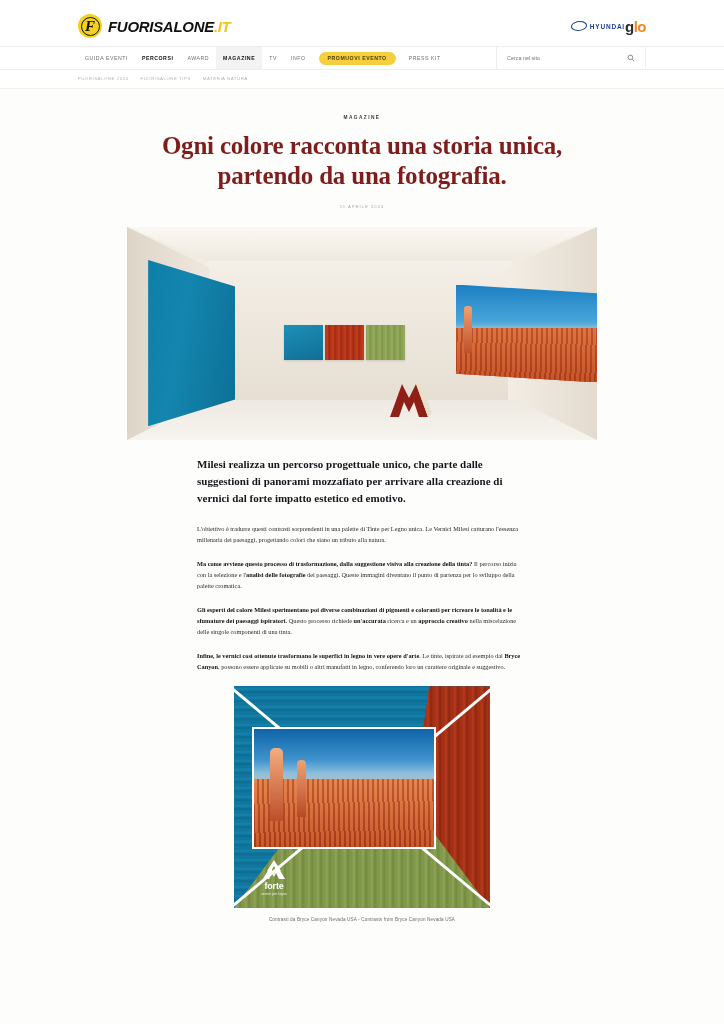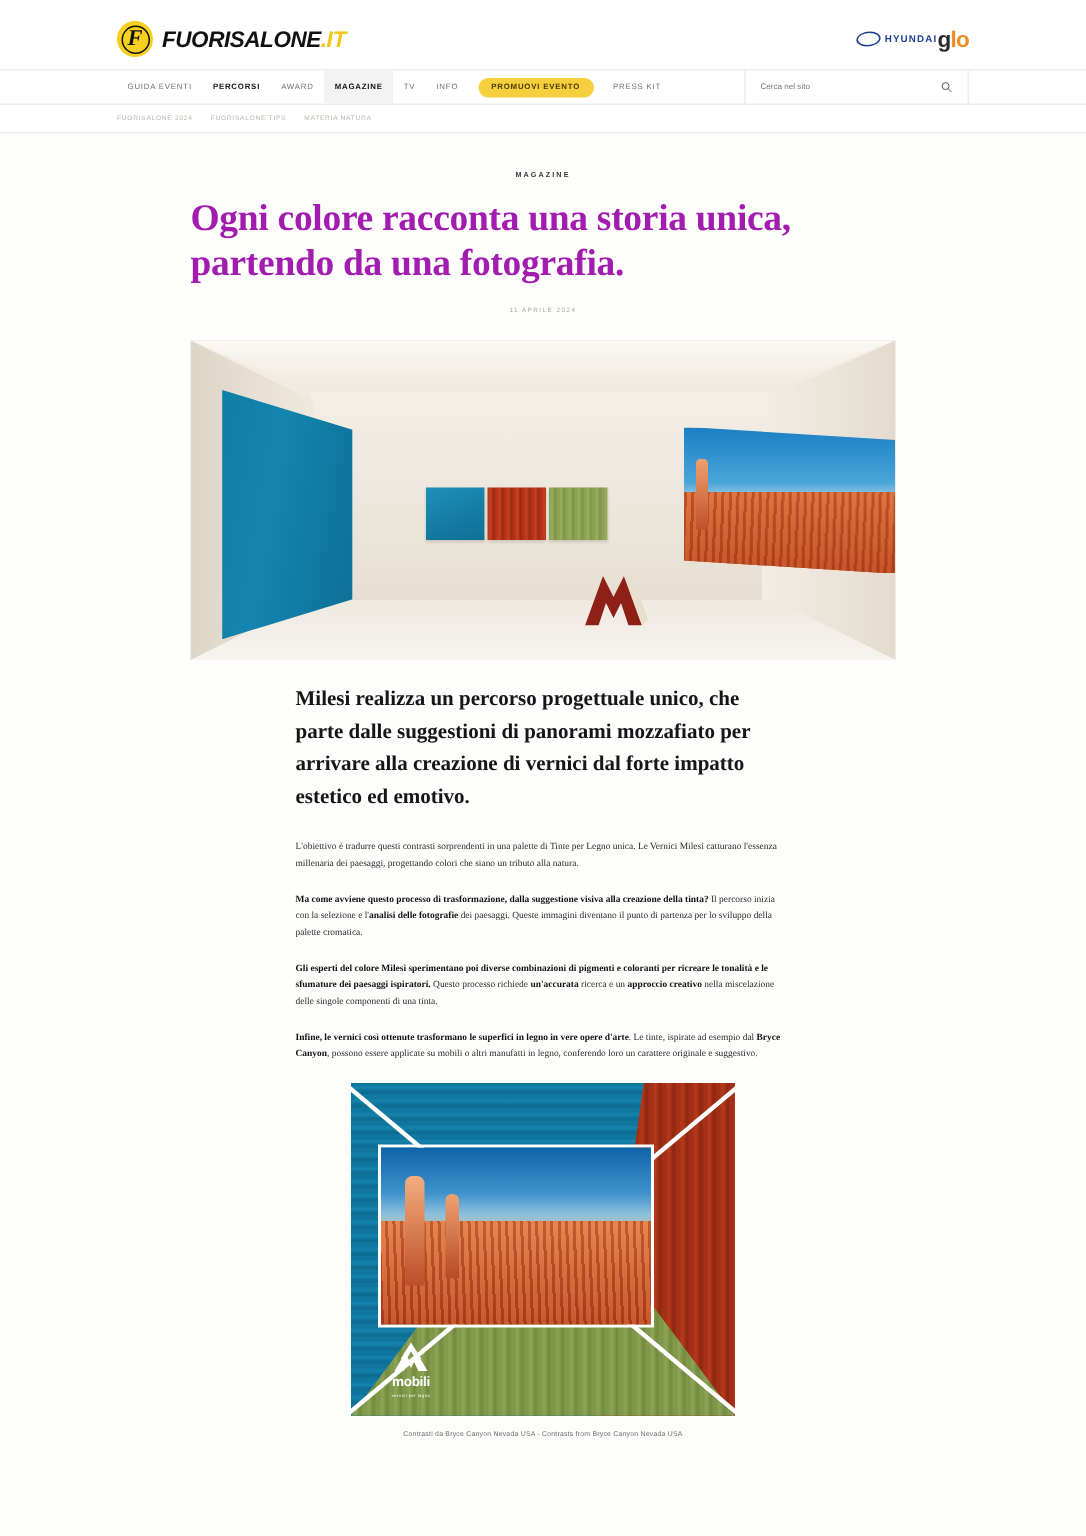--- a/index.html
+++ b/index.html
@@ -190,21 +190,22 @@
     letter-spacing: 1.4px;
     font-weight: bold;
     color: #3a3a3a;
     margin-top: 26px;
   }
   .headline {
     font-family: "Liberation Serif", serif;
     font-weight: bold;
     font-size: 25px;
     line-height: 1.18;
-    color: #a21caf;
+    text-align: center;
+    color: #7f1d1d;
     margin: 11px auto 0 auto;
     width: 470px;
     letter-spacing: -0.2px;
   }
   .dateline {
     text-align: center;
     font-size: 4.2px;
     letter-spacing: 1px;
     color: #a8a8a8;
     margin-top: 14px;
@@ -331,21 +332,21 @@
   }
 
   
   .article {
     width: 330px;
     margin: 16px auto 0 auto;
   }
   .lead {
     font-family: "Liberation Serif", serif;
     font-weight: bold;
-    font-size: 14px;
+    font-size: 11px;
     line-height: 1.55;
     color: #14161a;
     margin: 0 0 16px 0;
   }
   .para {
     font-family: "Liberation Serif", serif;
     font-size: 6.3px;
     line-height: 1.75;
     color: #2a2a2a;
     margin: 0 0 13px 0;
@@ -574,20 +575,20 @@
       <div class="ip-ground"></div>
       <div class="ip-hoodoo"></div>
       <div class="ip-hoodoo2"></div>
     </div>
 
     <div class="milesi-logo">
       <svg width="26" height="22" viewBox="0 0 26 22">
         <polygon points="13,1 20,12 16,12 13,7 10,12 6,12" fill="#ffffff"></polygon>
         <polygon points="2,20 9,8 13,15 17,8 24,20 18,20 15,14 13,18 11,14 8,20" fill="#ffffff"></polygon>
       </svg>
-      <div class="milesi-name">mobili</div>
+      <div class="milesi-name">forte</div>
       <div class="milesi-tag">vernici per legno</div>
     </div>
   </div>
 
   <div class="caption">Contrasti da Bryce Canyon Nevada USA - Contrasts from Bryce Canyon Nevada USA</div>
 
 </div>
 
 </body></html>

